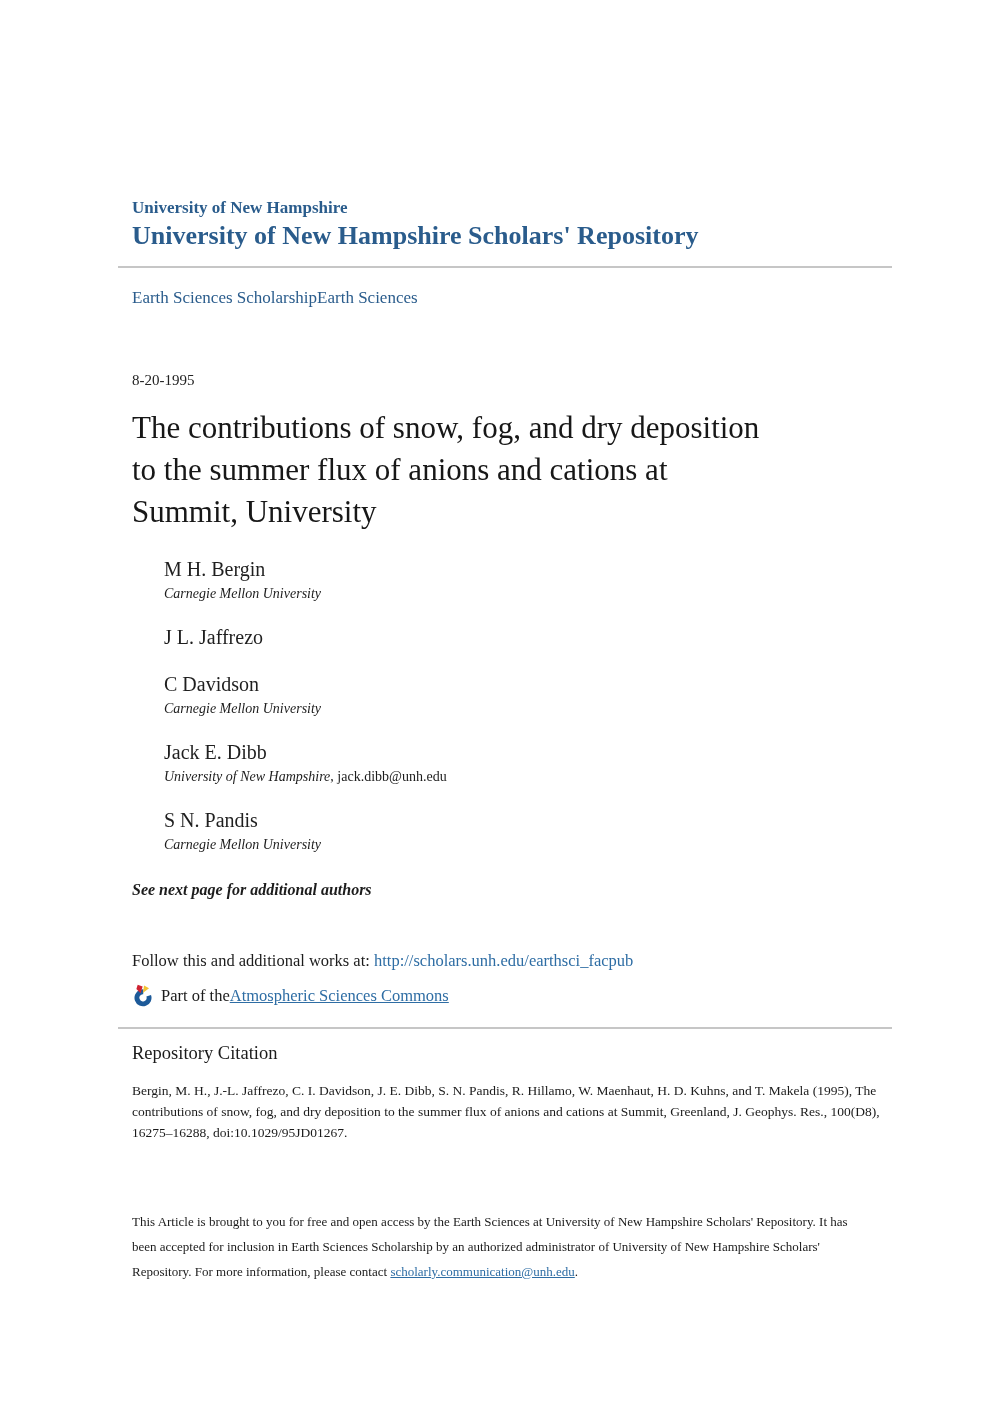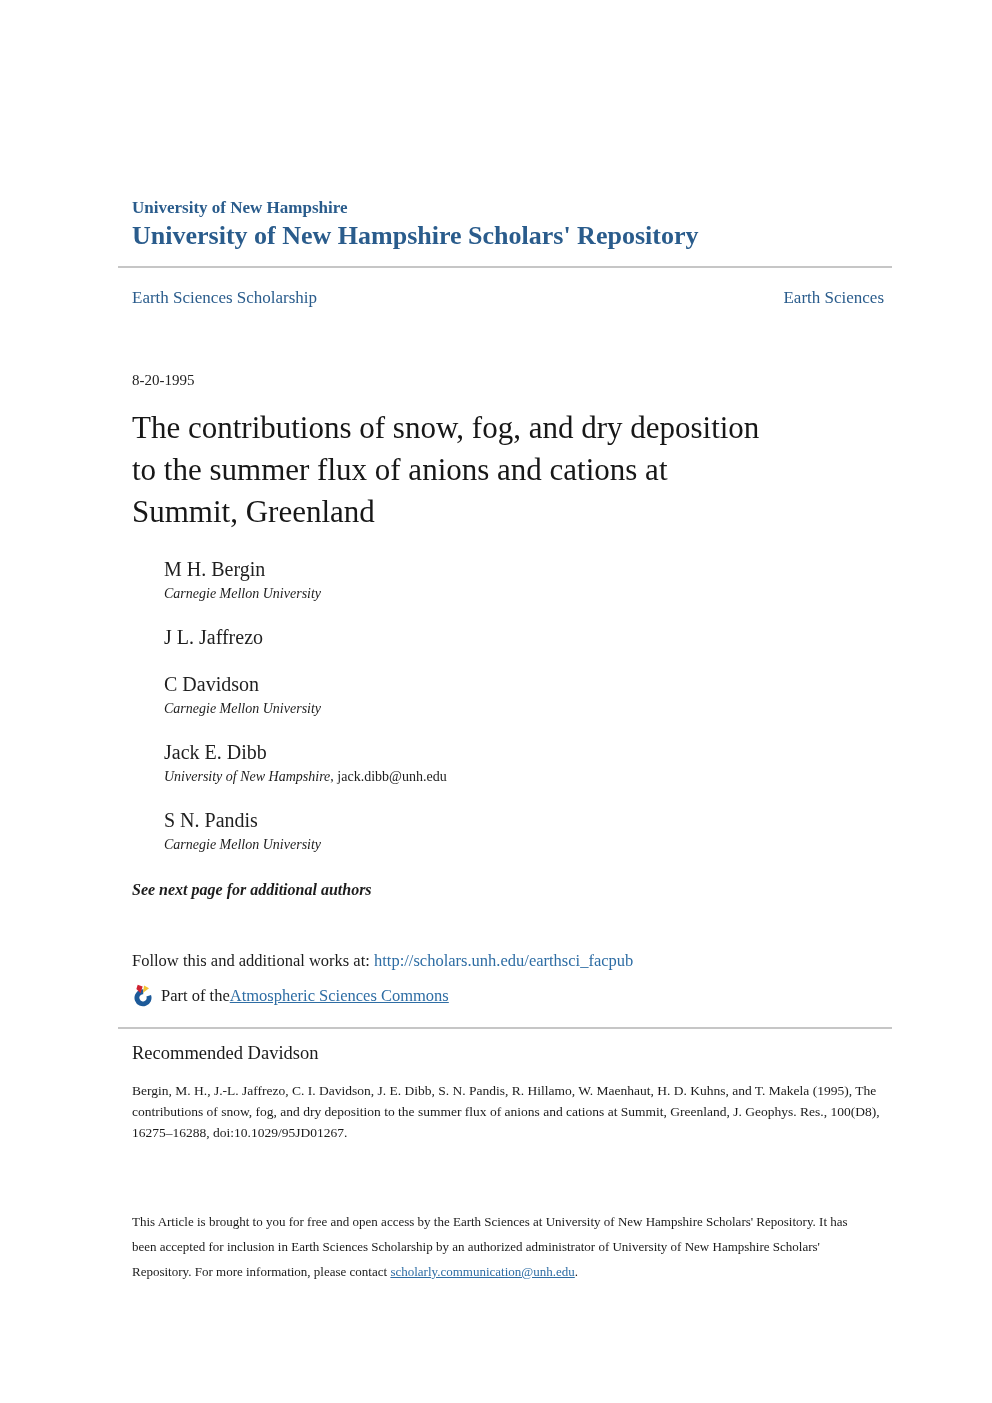--- a/index.html
+++ b/index.html
@@ -35,21 +35,20 @@
   }
   .rule{
     border:none;
     border-top:2px solid var(--divider-gray);
     margin:16px 0 0 -14px;
     width:calc(100% + 22px);
   }
   .collection-row{
     margin-top:20px;
     display:flex;
-    justify-content:space-between;
     align-items:baseline;
     font-size:17px;
   }
   .collection-row a{
     color:var(--brand-blue);
     text-decoration:none;
   }
   
   .pub-date{
     margin-top:64px;
@@ -154,21 +153,21 @@
   <div class="collection-row">
     <a href="#">Earth Sciences Scholarship</a>
     <a href="#">Earth Sciences</a>
   </div>
 
   <div class="pub-date">8-20-1995</div>
 
   <h1 class="paper-title">
     <div>The contributions of snow, fog, and dry deposition</div>
     <div>to the summer flux of anions and cations at</div>
-    <div>Summit, Greenland</div>
+    <div>Summit, University</div>
   </h1>
 
   <div class="authors">
     <div class="author">
       <div class="author-name">M H. Bergin</div>
       <div class="author-affil"><span class="affil">Carnegie Mellon University</span><span class="contact"></span></div>
     </div>
     <div class="author">
       <div class="author-name">J L. Jaffrezo</div>
     </div>
@@ -197,18 +196,18 @@
         <polygon points="6.2,0.8 11.6,2.6 9.4,10 4.8,5.4" fill="#cf2231"></polygon>
         <polygon points="13.2,1.6 18.6,4.6 11.8,9.8" fill="#f3c332"></polygon>
       </svg>
     </span>
     <span>Part of the </span>
     <a href="#">Atmospheric Sciences Commons</a>
   </div>
 
   <hr class="rule" style="margin-top:20px;">
 
-  <h2 class="citation-heading">Recommended Davidson</h2>
+  <h2 class="citation-heading">Repository Citation</h2>
   <p class="citation-text">Bergin, M. H., J.-L. Jaffrezo, C. I. Davidson, J. E. Dibb, S. N. Pandis, R. Hillamo, W. Maenhaut, H. D. Kuhns, and T. Makela (1995), The contributions of snow, fog, and dry deposition to the summer flux of anions and cations at Summit, Greenland, J. Geophys. Res., 100(D8), 16275–16288, doi:10.1029/95JD01267.</p>
 
   <p class="footer-note"><span>This Article is brought to you for free and open access by the Earth Sciences at University of New Hampshire Scholars' Repository. It has been accepted for inclusion in Earth Sciences Scholarship by an authorized administrator of University of New Hampshire Scholars' Repository. For more information, please contact </span><a href="#">scholarly.communication@unh.edu</a><span>.</span></p>
 
 </div>
 
 </body></html>

